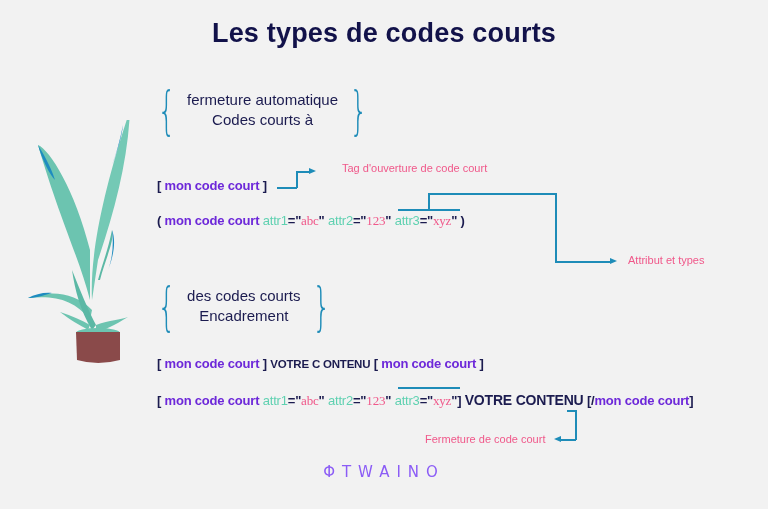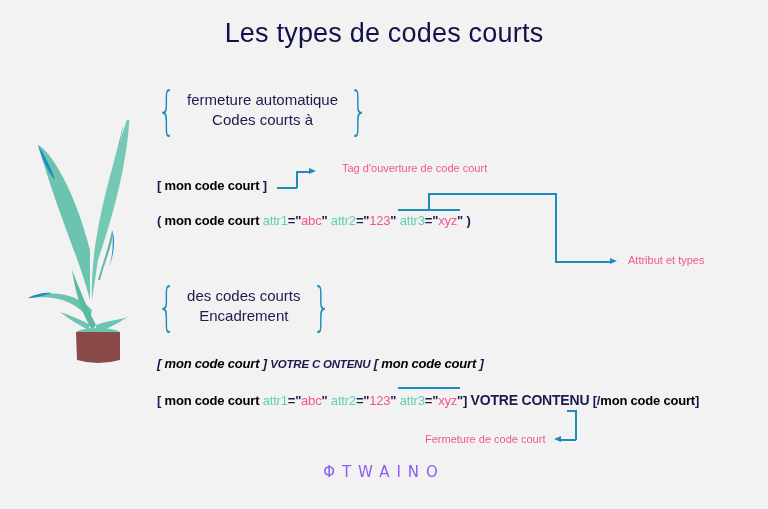--- a/index.html
+++ b/index.html
@@ -6,42 +6,42 @@
   body {
     width: 768px; height: 509px; overflow: hidden;
     background: #f2f2f2;
     font-family: "Liberation Sans", "DejaVu Sans", sans-serif;
     position: relative;
     color: #1b1b4f;
   }
   .abs { position: absolute; }
   .title {
     left: 0; width: 768px; top: 18px; text-align: center;
-    font-size: 27px; font-weight: normal; color: #12124a;
+    font-size: 27px; font-weight: bold; color: #12124a;
     letter-spacing: 0.2px;
   }
   .brace-box {
     display: flex; align-items: center;
   }
   .brace {
     font-family: "DejaVu Sans", sans-serif;
     color: #1e8cb8; font-size: 52px; line-height: 1; font-weight: 300;
     transform: scaleX(0.55);
   }
   .brace-text {
     font-size: 15px; color: #1b1b4f; text-align: center; line-height: 20px;
     padding: 0 4px;
   }
   .code-line {
     font-size: 13px; font-weight: bold; white-space: nowrap; letter-spacing: -0.2px;
   }
   .dark { color: #1b1b4f; }
-  .blue { color: #000000; margin-top: 12px; }
+  .blue { color: #6d28d9; margin-top: 12px; }
   .teal { color: #5fd1b1; font-weight: normal; }
-  .pink { color: #f0588a; font-weight: normal; }
+  .pink { color: #f0588a; font-weight: normal; font-family: Liberation Serif, serif; }
   .quote { color: #1b1b4f; }
   .label-pink {
     font-size: 11px; color: #f0588a; white-space: nowrap; margin-left: 8px;
   }
   .line { background: #1e8cb8; position: absolute; }
   .arrow-r {
     position: absolute; width: 0; height: 0;
     border-top: 3.5px solid transparent; border-bottom: 3.5px solid transparent;
     border-left: 7px solid #1e8cb8;
   }
@@ -122,21 +122,21 @@
 
 <div class="abs brace-box" style="left:150px; top:280px;">
   <span class="brace">{</span>
   <div class="brace-text">
     <div>des codes courts</div>
     <div>Encadrement</div>
   </div>
   <span class="brace">}</span>
 </div>
 
-<div class="abs code-line" style="left:157px; top:356px;font-style:italic;">
+<div class="abs code-line" style="left:157px; top:356px;">
   <span class="dark">[</span>
   <span class="blue">mon code court</span>
   <span class="dark">]</span>
   <span class="dark" style="font-size:11.5px;">VOTRE C ONTENU</span>
   <span class="dark">[</span>
   <span class="blue">mon code court</span>
   <span class="dark">]</span>
 </div>
 
 <div class="abs code-line" style="left:157px; top:392px;">

